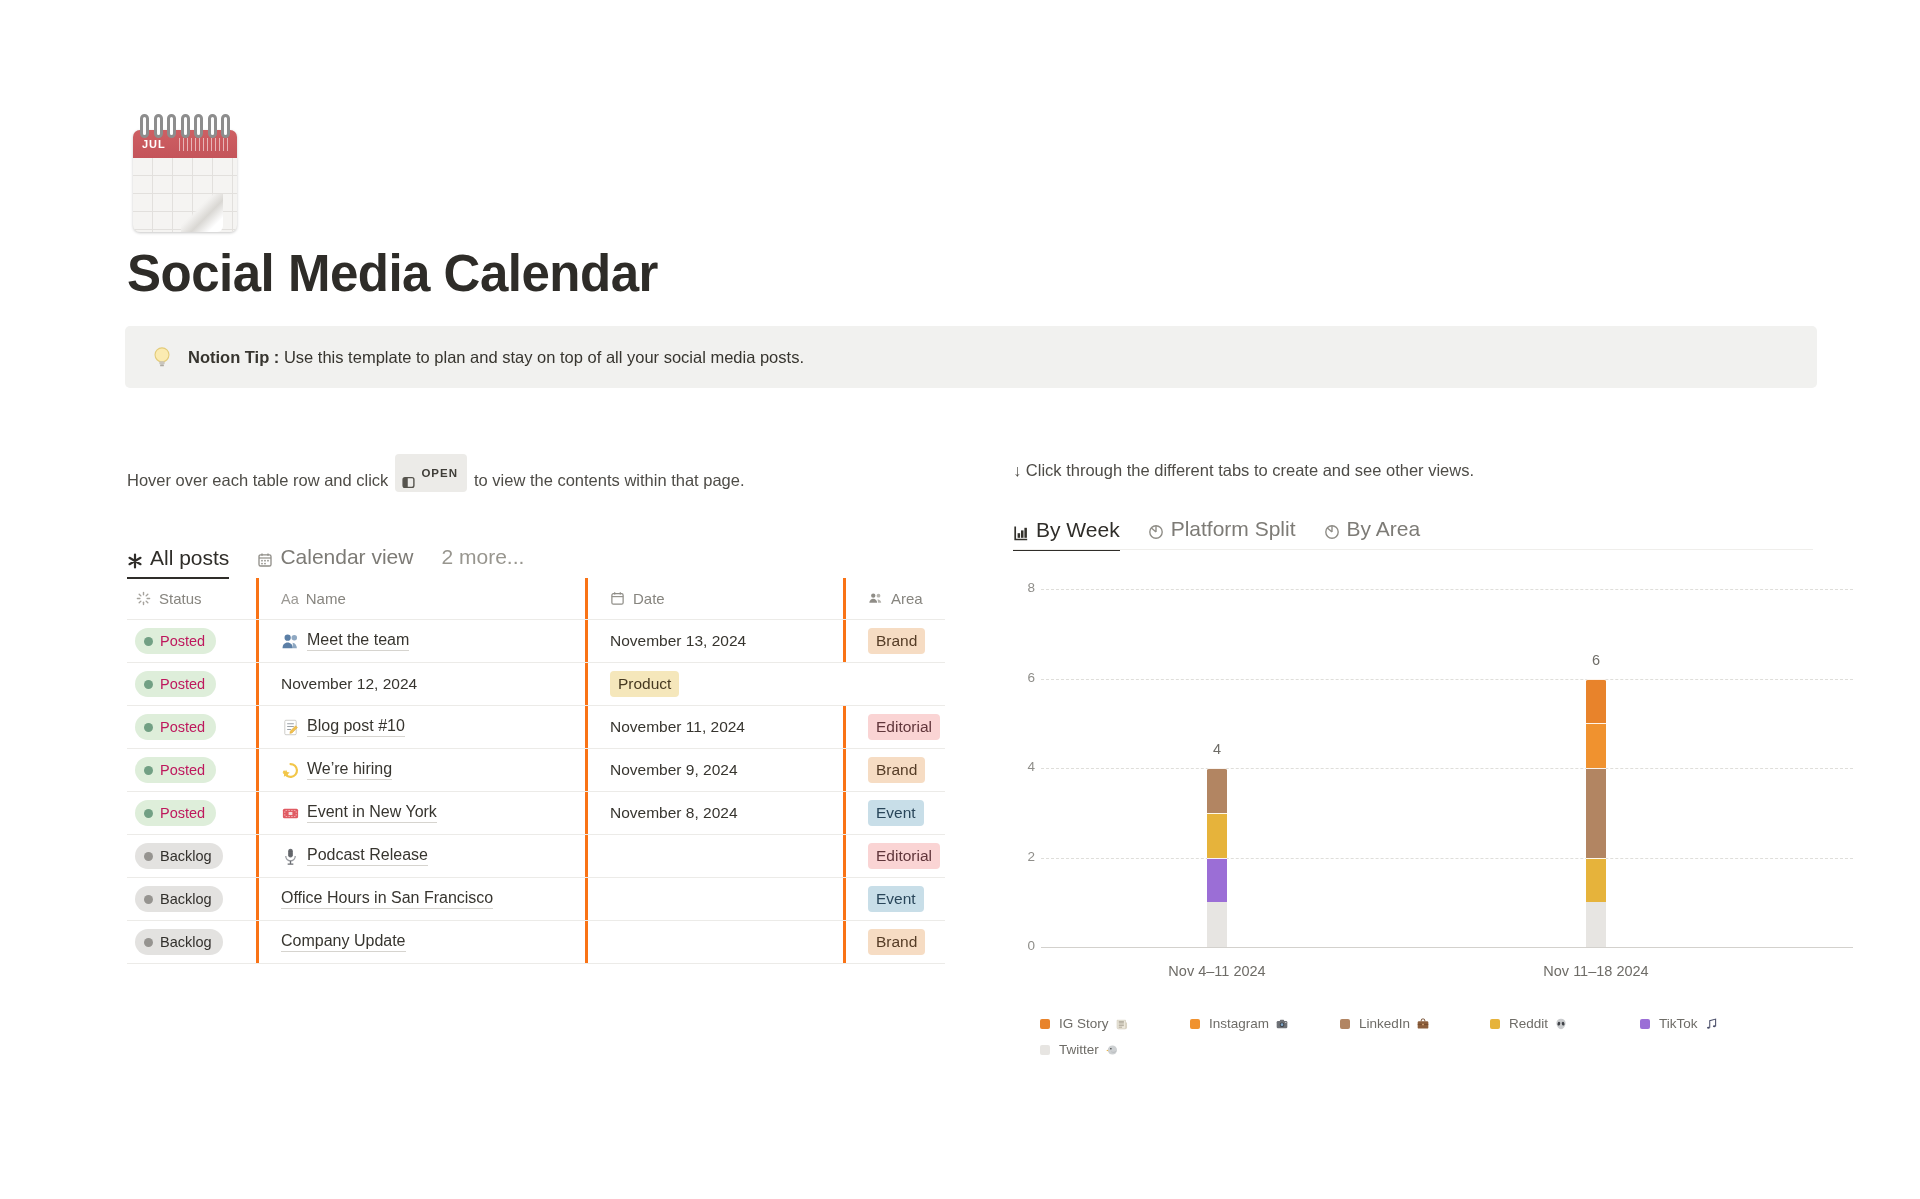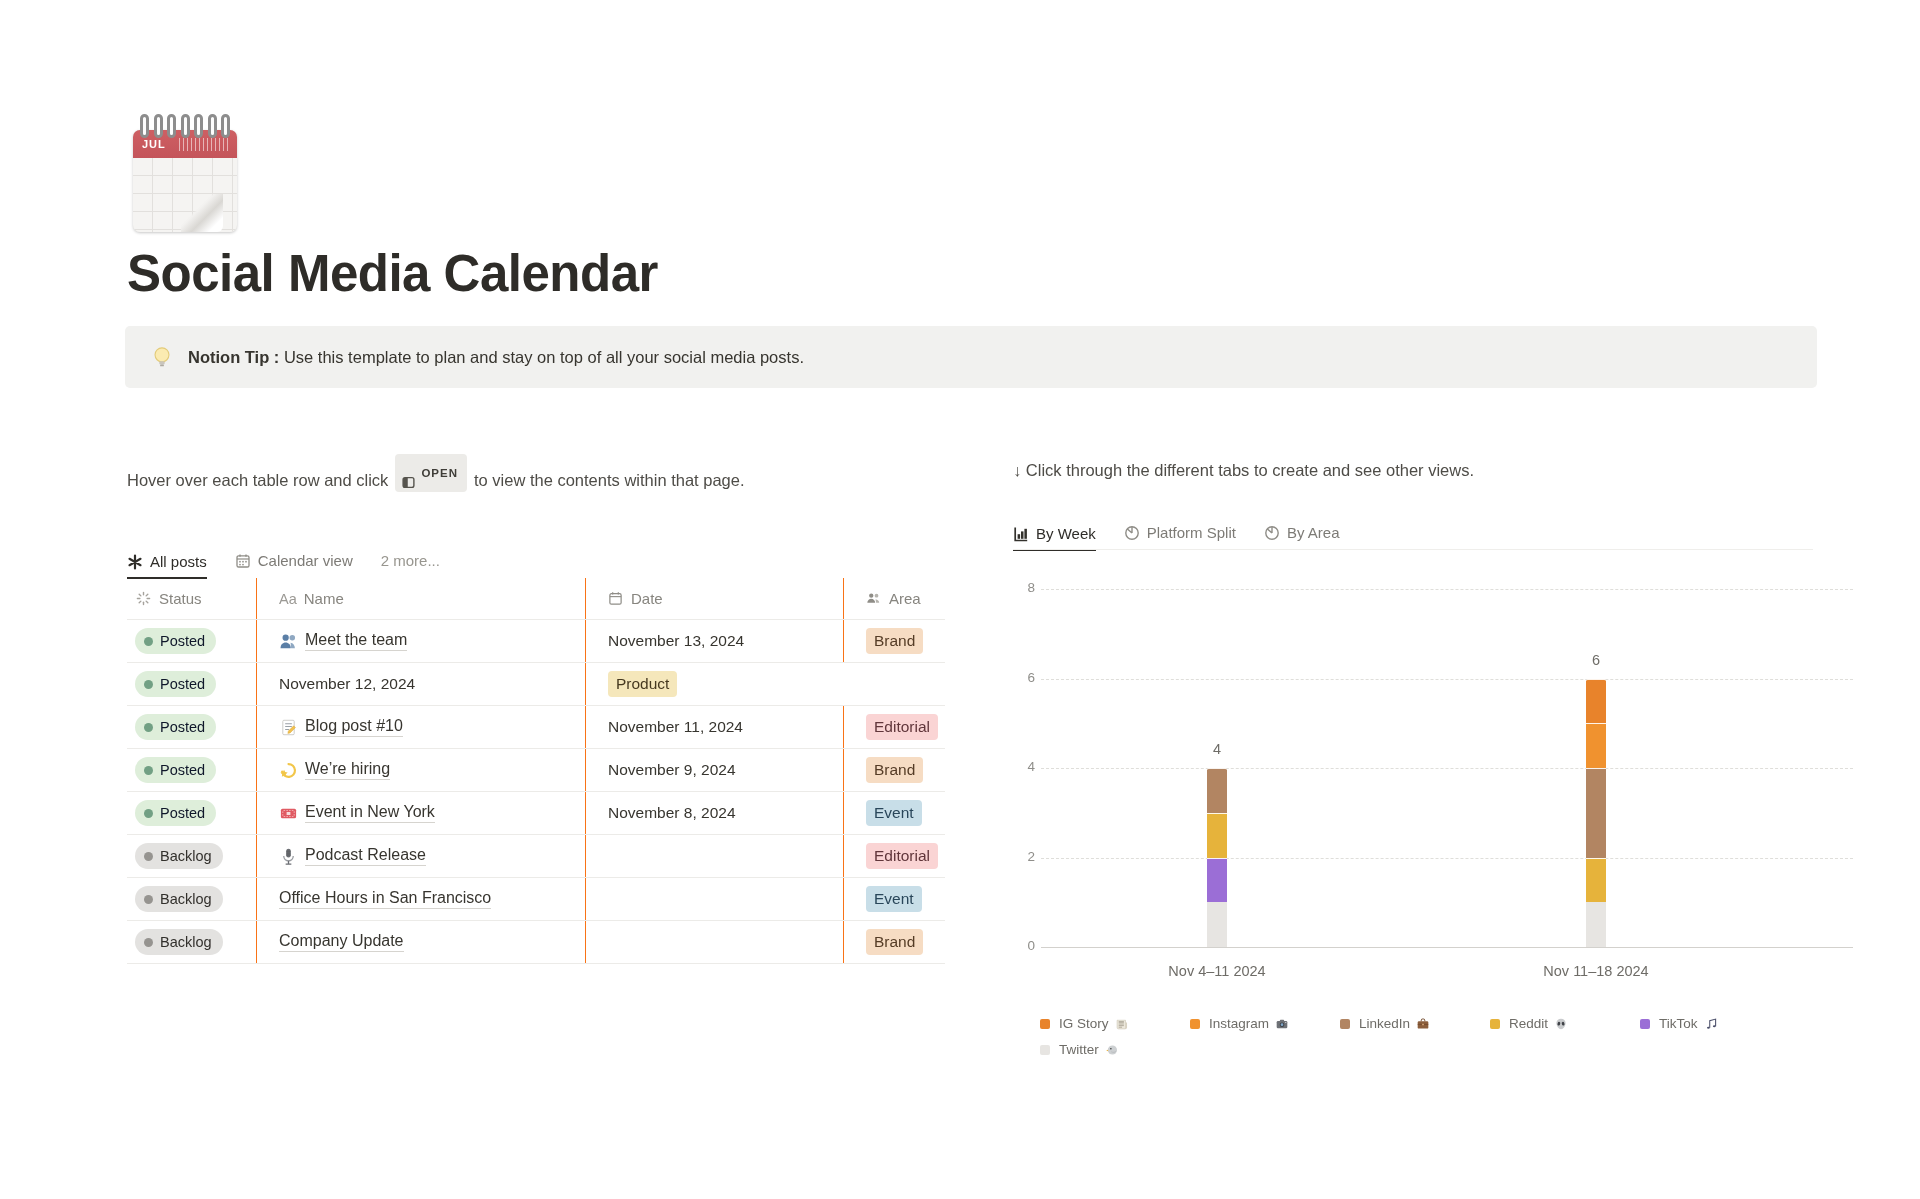--- a/index.html
+++ b/index.html
@@ -32,42 +32,42 @@
   .callout-text b { font-weight:700;margin-top:33px; }
 
   
   .instruction { position:absolute; font-size:16.5px; line-height:32px; color:#4E4C47; }
   .open-badge { display:inline-flex; align-items:center; gap:6px; background:#ECEBE8; border-radius:4px;
     padding:3px 9px 3px 7px; margin:0 7px; vertical-align:-3px; }
   .open-label { font-size:11.5px; font-weight:600; letter-spacing:1px; color:#3F3D38; }
   .ico12 { width:13px; height:13px; display:inline-block; }
 
   .tabs { position:absolute; display:flex; align-items:flex-end; gap:28px; height:36px; }
-  .tab { display:flex; align-items:center; gap:7px; padding-bottom:9px; font-size:15px; color:#7D7B76; cursor:pointer; position:relative; }
+  .tab { display:flex; align-items:center; gap:7px; padding-bottom:9px; font-size:21px; color:#7D7B76; cursor:pointer; position:relative; }
   .tab.active { color:#2F2D29; font-weight:500; border-bottom:2.5px solid #2F2D29; margin-bottom:-1px; padding-bottom:7px; }
   .tab.more { color:#98968F; }
   .ico16 { width:16px; height:16px; display:inline-block; }
   .chart-tabline { position:absolute; left:1013px; top:549px; width:800px; height:1px; background:#EFEEEB; }
 
   
   .table { position:absolute; left:127px; top:578px; width:818px; }
   .trow, .thead { display:grid; grid-template-columns:129px 329px 258px 102px; }
   .thead { height:42px; border-bottom:1px solid #ECEBE8; }
   .trow { height:43px; border-bottom:1px solid #ECEBE8; cursor:pointer; }
   .cell { display:flex; align-items:center; overflow:hidden; white-space:nowrap; }
-  .cell.b { border-left:1px solid #f97316;padding-left:22px; }
+  .cell.b { border-left:3px solid #f97316;padding-left:22px; }
   .hcell { color:#87857F; font-size:15px; gap:7px; padding-left:9px; }
   .hcell .aa { font-size:14.5px; color:#9B9994; }
   .c-status { padding-left:8px; }
   .c-name  { padding-left:13px; gap:7px; }
   .c-date  { padding-left:13px; font-size:15.5px; color:#37352F; }
   .c-area  { padding-left:9px; }
   .pill { display:inline-flex; align-items:center; gap:7px; height:26px; border-radius:13px; padding:0 11px 0 9px; font-size:14.5px; }
   .pill .dot { width:9px; height:9px; border-radius:50%; }
-  .pill.green { background:#DEEEDA; color:#0f172a; } .pill.green .dot { background:#72A084; }
+  .pill.green { background:#DEEEDA; color:#be185d; } .pill.green .dot { background:#72A084; }
   .pill.gray  { background:#E3E2E0; color:#32302C; } .pill.gray  .dot { background:#969490; }
   .tag { display:inline-flex; align-items:center; height:26px; border-radius:4px; padding:0 8px; font-size:15.5px; }
   .tag.orange { background:#F6DCC3; color:#553C26; }
   .tag.yellow { background:#F5E7BB; color:#463920; }
   .tag.pink   { background:#FAD4D4; color:#61363B; }
   .tag.blue   { background:#C8DEE8; color:#29465A; }
   .name-ico { width:19px; height:19px; flex:none; }
   .name-text { font-size:16px; font-weight:500; color:#37352F; border-bottom:1px solid #D6D4CF; padding-bottom:1px; }
 
   

